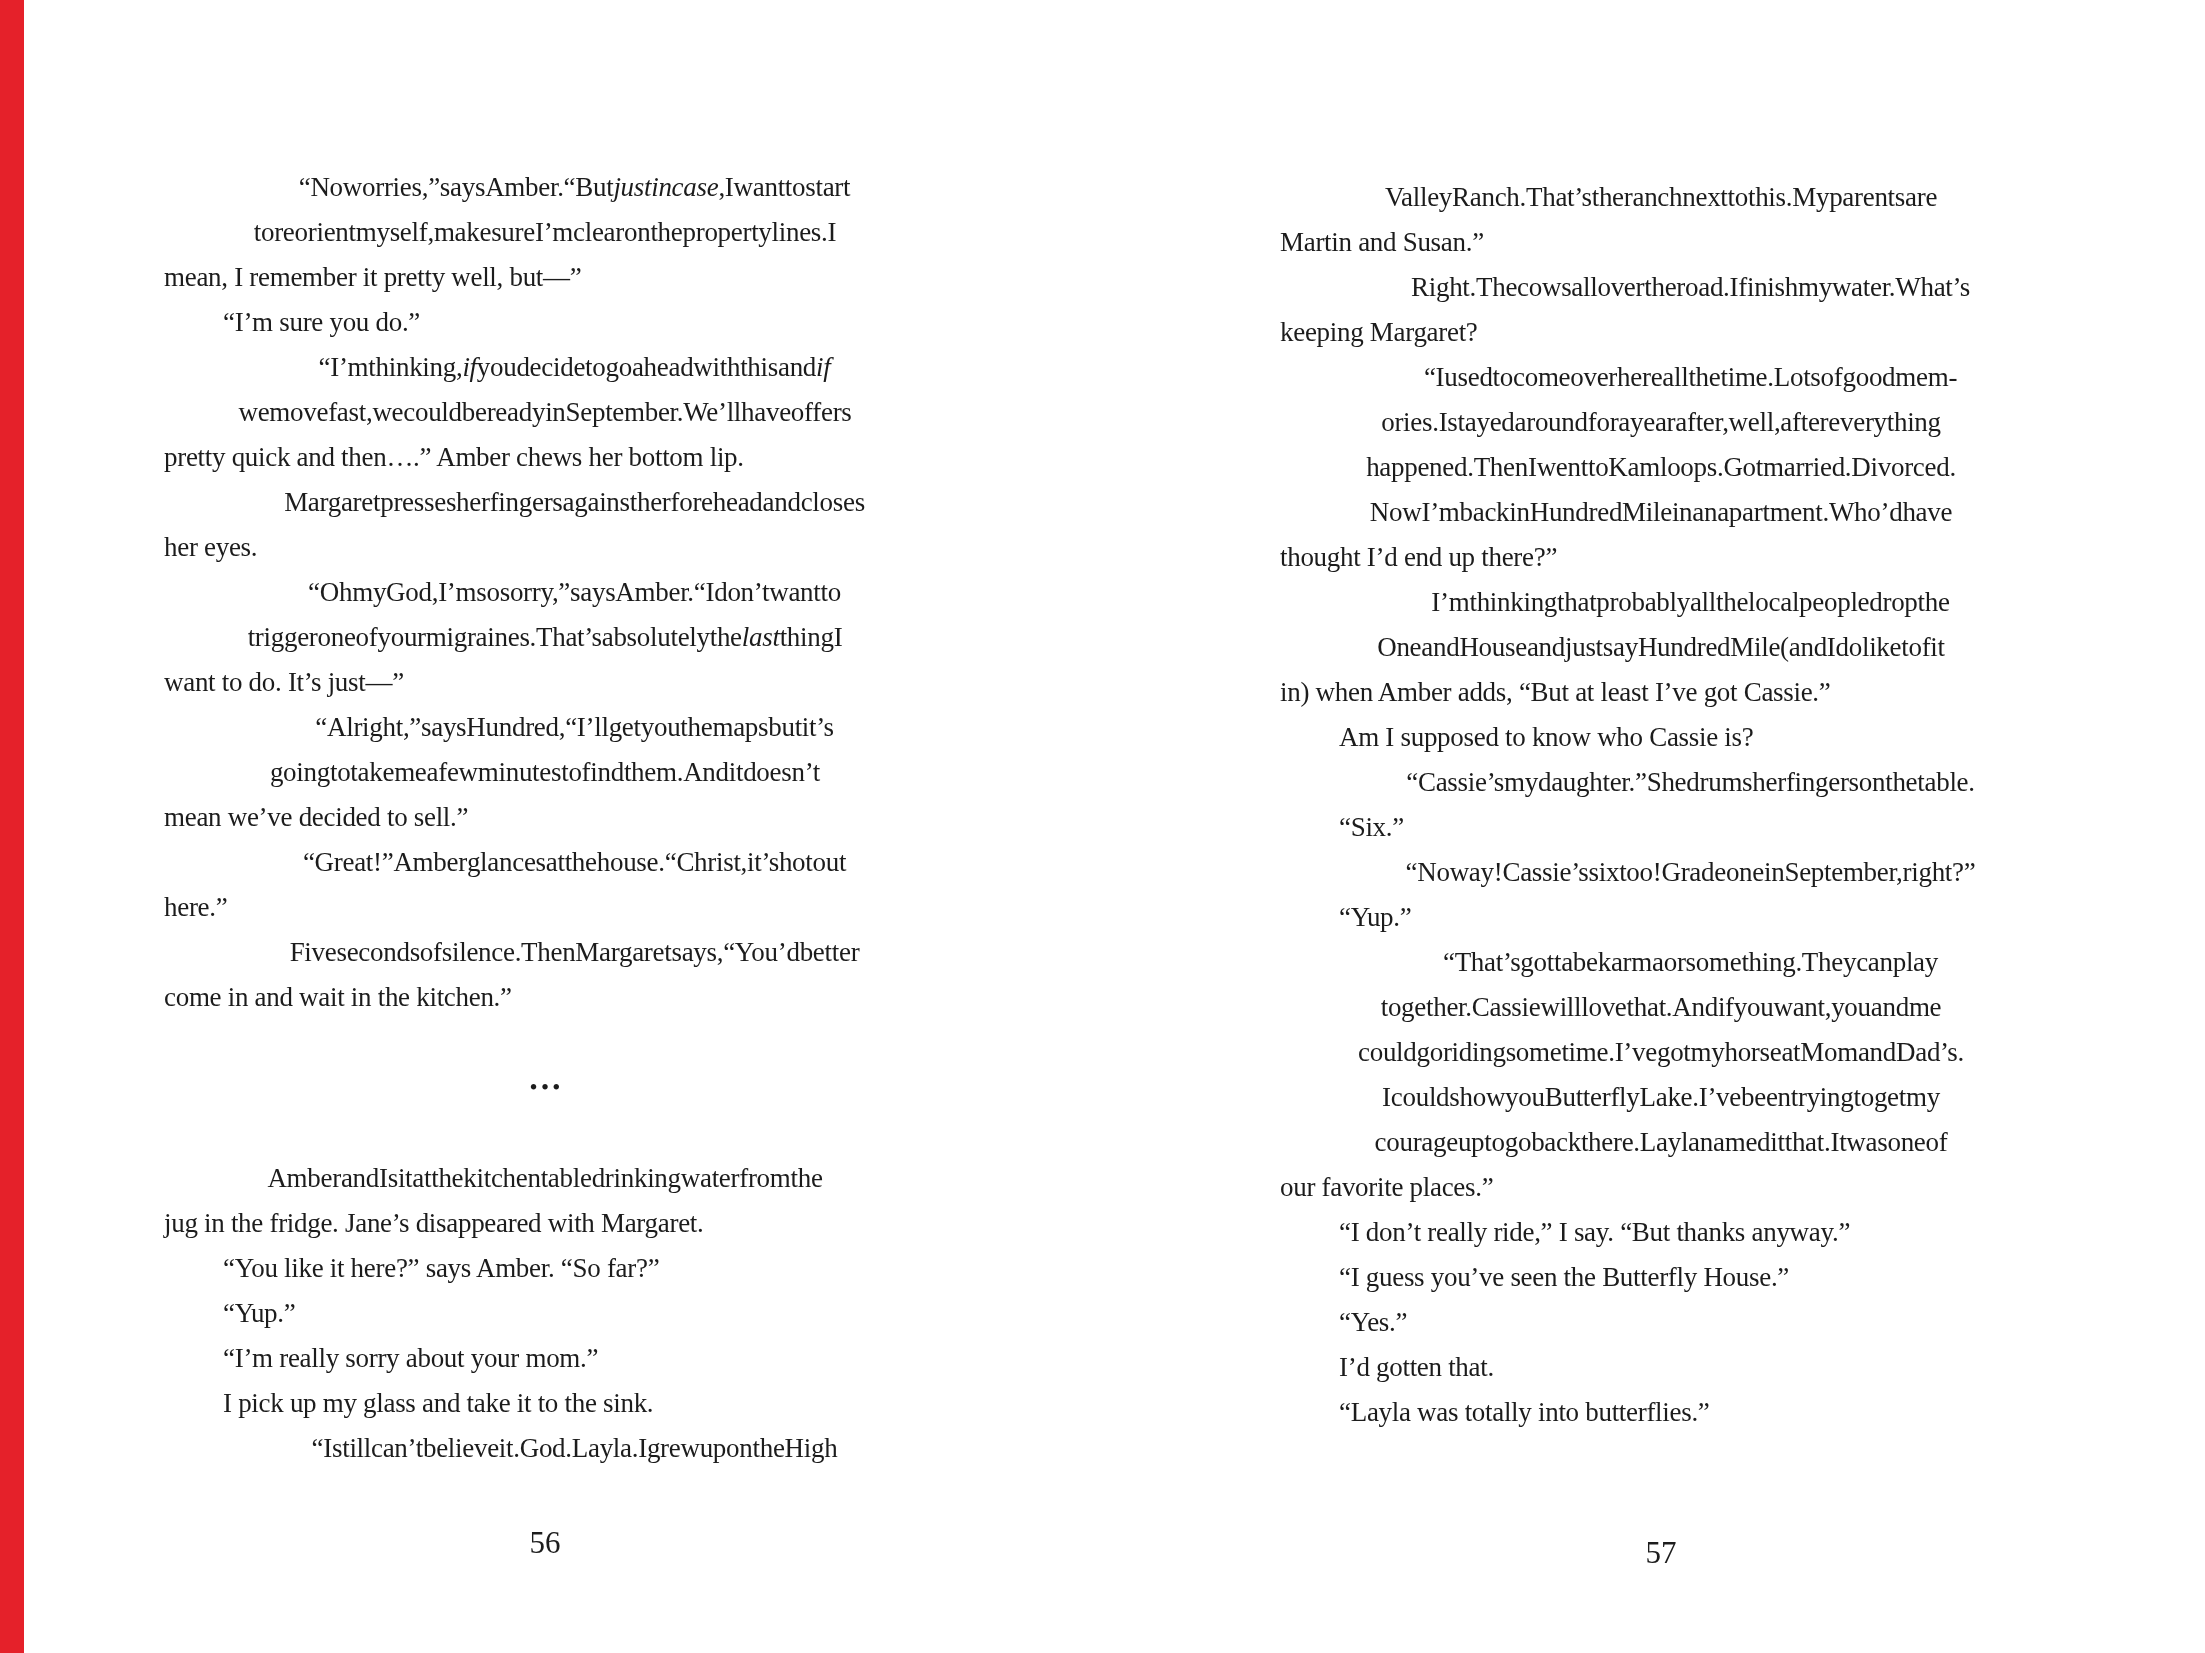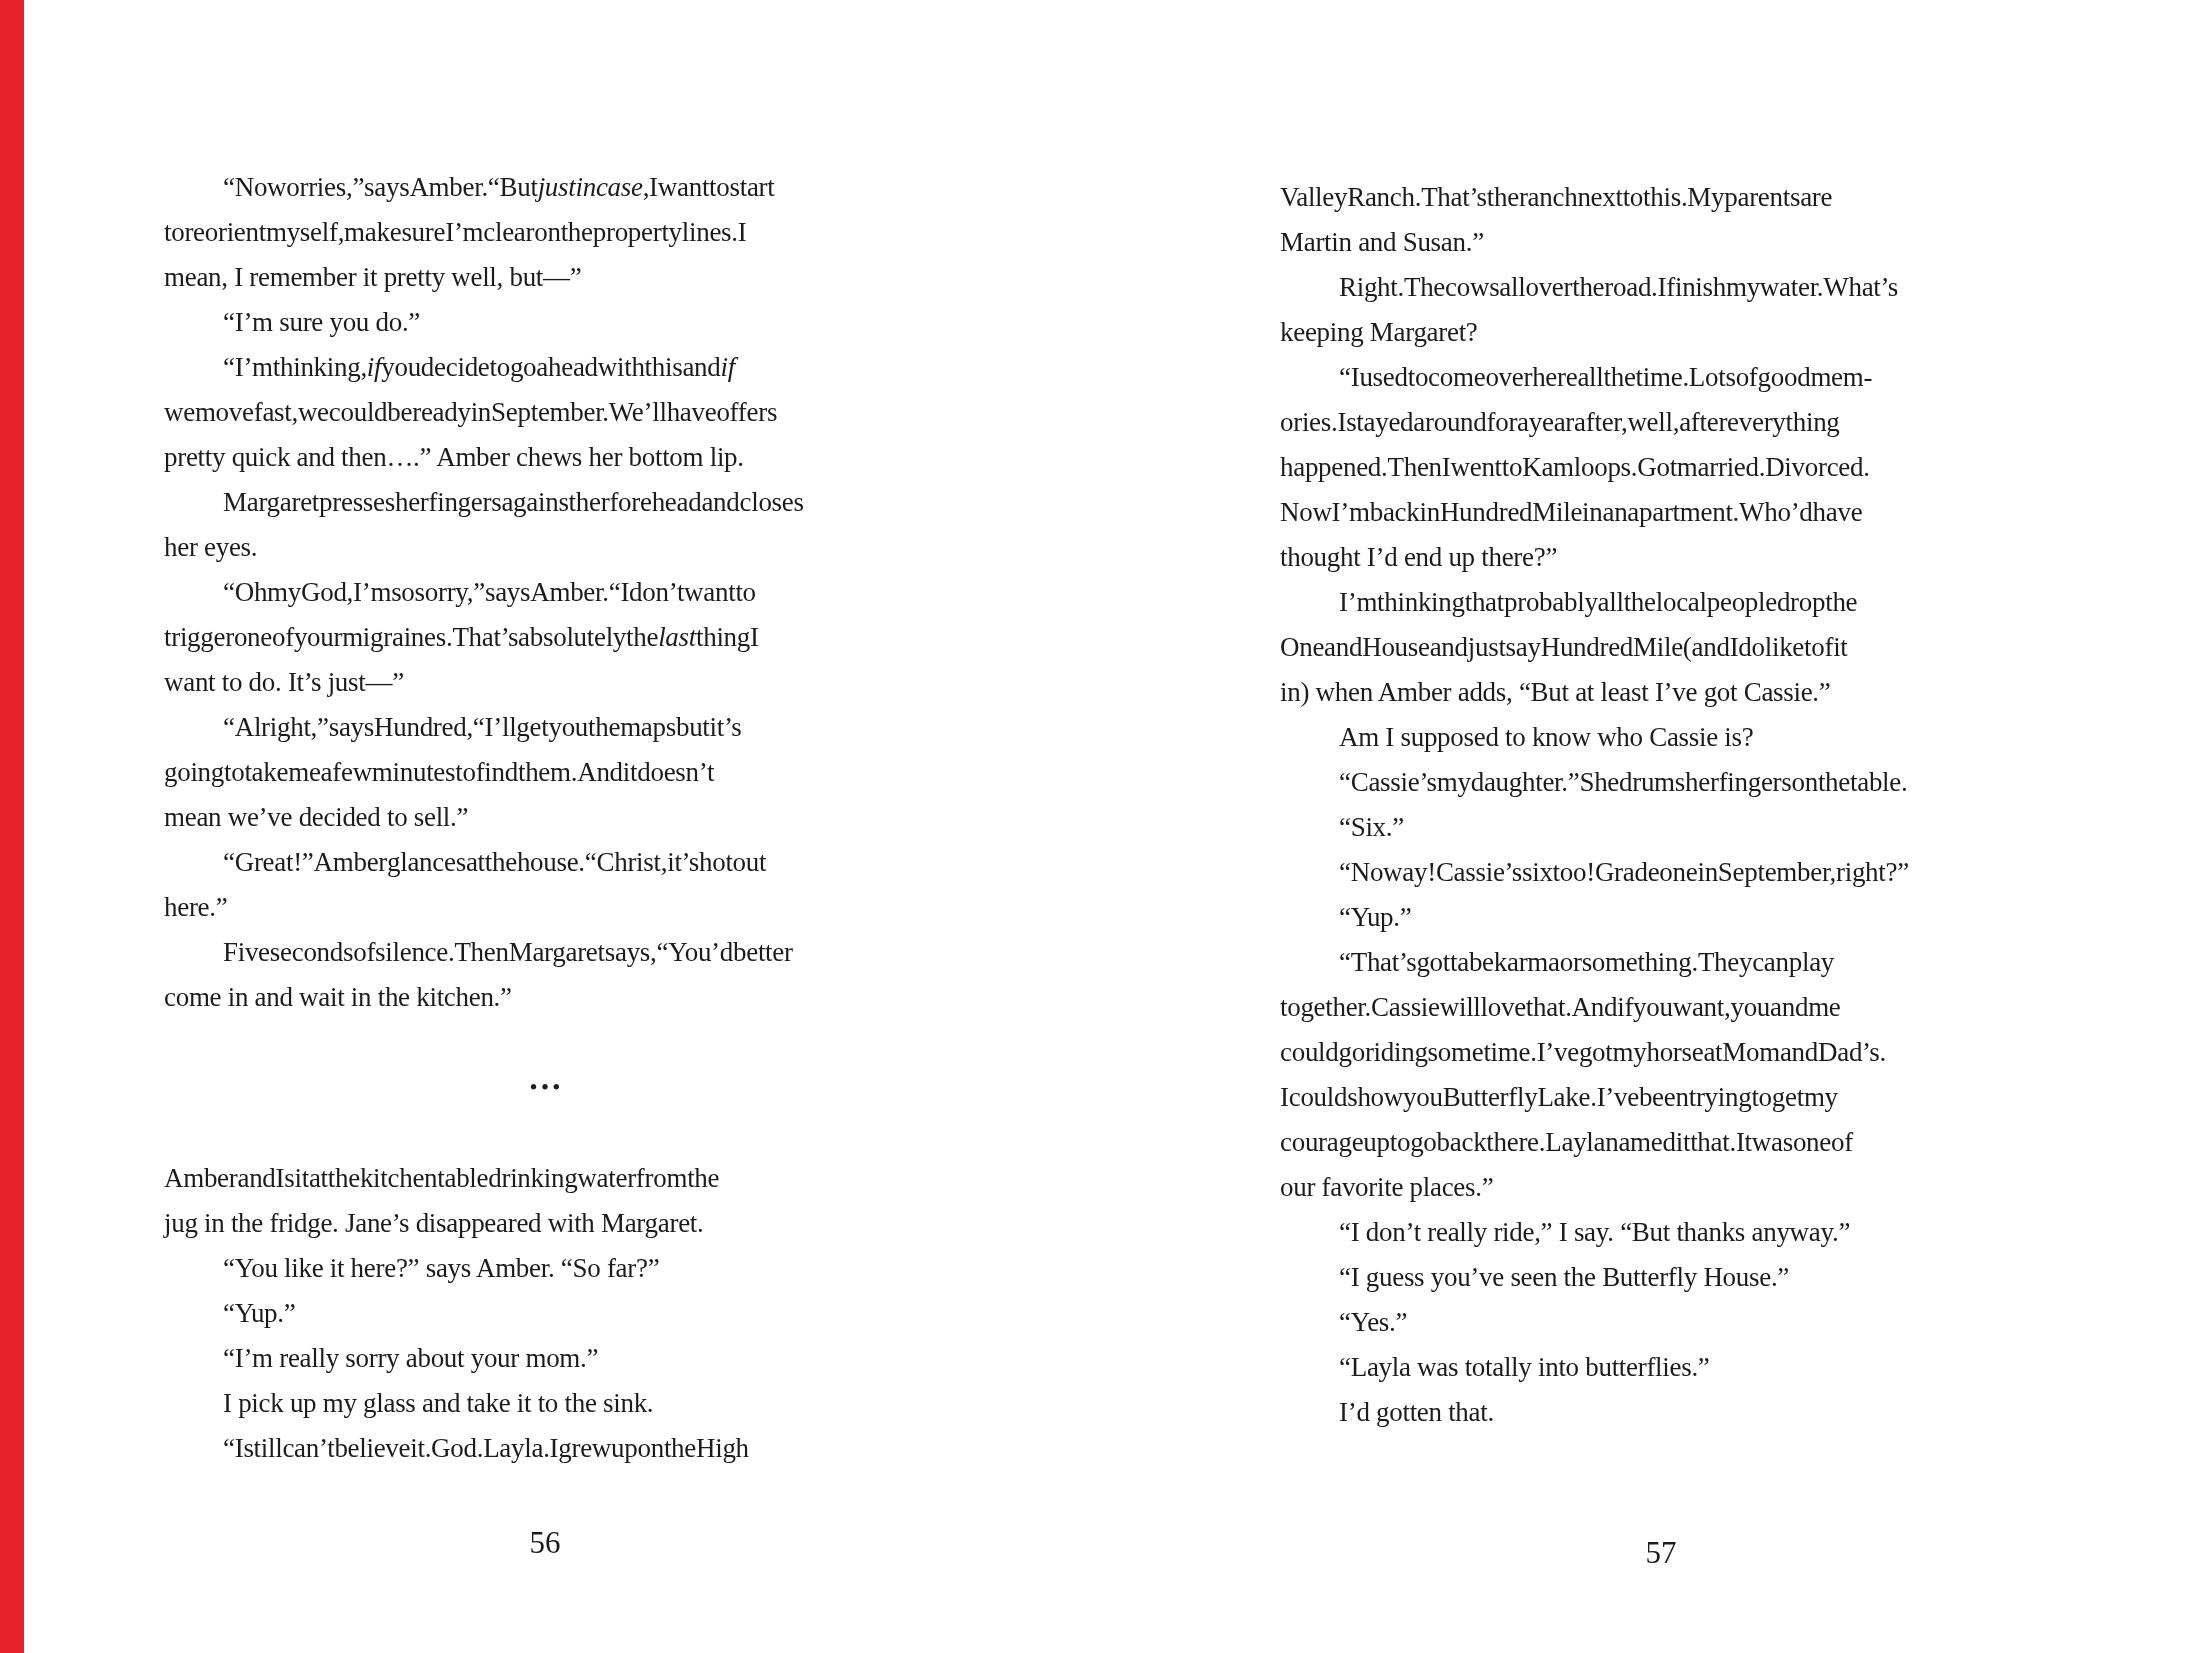--- a/index.html
+++ b/index.html
@@ -30,21 +30,21 @@
   }
   .page-left  .text-column { left: 164px; }
   .page-right .text-column { left: 177px; margin-top: 10px; }
   .line {
     height: 45px;
     line-height: 45px;
     white-space: pre;
   }
   .line.j {
     display: flex;
-    justify-content: flex-start;
+    justify-content: center;
     align-items: baseline;
   }
   .line.ind { padding-left: 59px; }
   .sep {
     height: 136px;
     display: flex;
     align-items: center;
     justify-content: center;
     font-size: 23px;
     letter-spacing: 3.3px;
@@ -174,21 +174,21 @@
       <div>
         <div class="line ind">“I don’t really ride,” I say. “But thanks anyway.”</div>
       </div>
       <div>
         <div class="line ind">“I guess you’ve seen the Butterfly House.”</div>
       </div>
       <div>
         <div class="line ind">“Yes.”</div>
       </div>
       <div>
-        <div class="line ind">“Layla was totally into butterflies.”</div>
+        <div class="line ind">I’d gotten that.</div>
       </div>
       <div>
-        <div class="line ind">I’d gotten that.</div>
+        <div class="line ind">“Layla was totally into butterflies.”</div>
       </div>
       <div class="page-number">57</div>
   </div>
 </section>
 
 
 </body></html>

